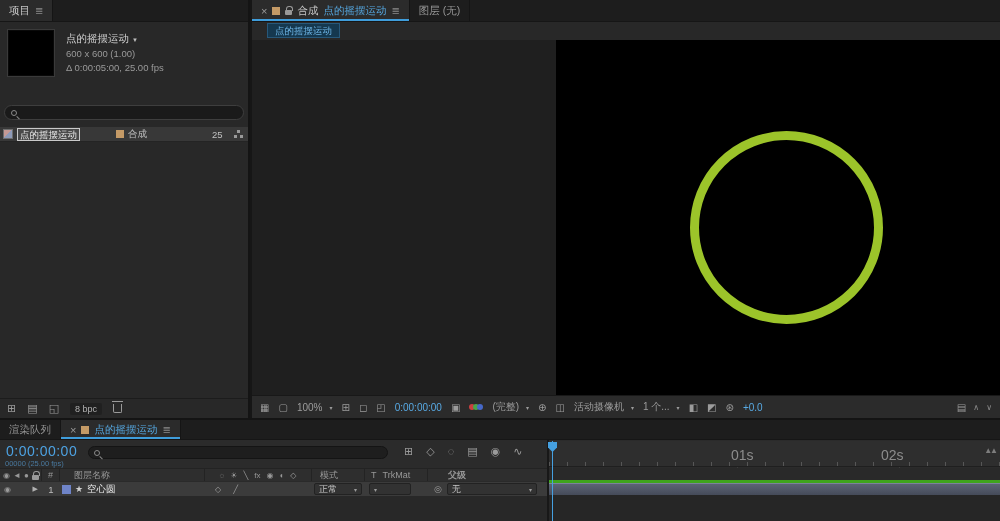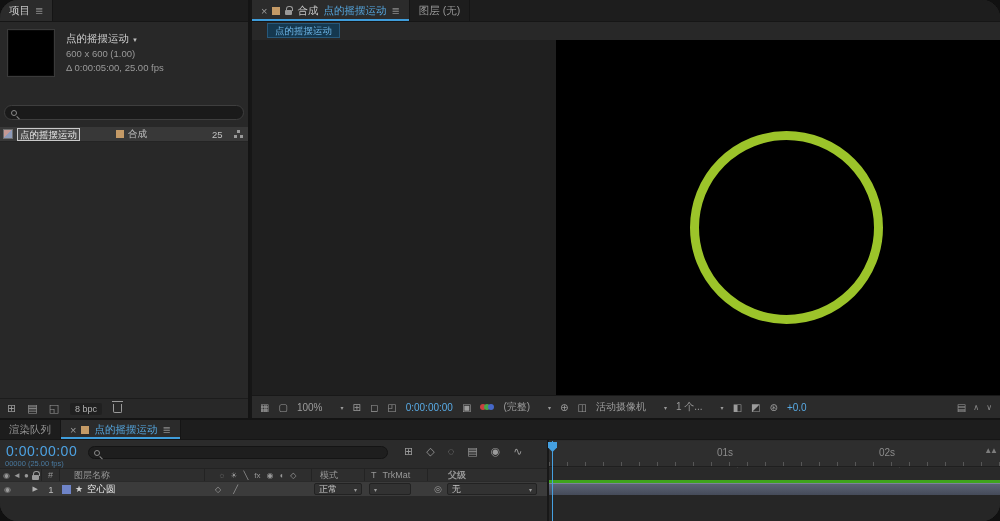--- a/index.html
+++ b/index.html
@@ -1,20 +1,20 @@
 <!DOCTYPE html>
 <html><head>
 <meta charset="utf-8">
 <style>
   * { margin:0; padding:0; box-sizing:border-box; }
   html,body { width:1000px; height:521px; background:#111; }
   #root {
     position:relative; width:1000px; height:521px; overflow:hidden;
     font-family:"Liberation Sans","DejaVu Sans",sans-serif;
-    font-size:10px; color:#b0b0b0; background:#161616; cursor:default;border-radius:18px;
+    font-size:10px; color:#b0b0b0; background:#161616; cursor:default;
   }
   .icon { font-style:normal; }
 
   
   .tabbar { height:22px; background:#1d1d1d; display:flex; align-items:stretch; font-size:10.5px; color:#969696; border-bottom:1px solid #161616; }
   .tab { display:flex; align-items:center; gap:5px; padding:0 9px; border-right:1px solid #151515; white-space:nowrap; }
   .tab.active { background:#2b2b2b; color:#c6c6c6; }
   .tab.comp-link { box-shadow:inset 0 -2px 0 #3f9ddb; }
   .accent { color:#55a7e0; }
   .menu-ic { font-size:10px; color:#8e8e8e; }
@@ -57,21 +57,21 @@
   .trash::before { content:""; position:absolute; top:-3px; left:-2px; right:-2px; height:1px; background:#9a9a9a; }
 
   
   .comp-panel { position:absolute; left:252px; top:0; right:0; height:418px; background:#282828; }
   .breadcrumb-row { height:17px; display:flex; align-items:center; padding-left:15px; background:#282828; }
   .crumb { background:#15384f; border:1px solid #27587a; color:#6fb7e8; font-size:9.5px; padding:0 7px; line-height:13px; }
   .viewer { position:absolute; left:0; top:40px; right:0; bottom:23px; background:#1f1f1f; overflow:hidden; }
   .comp-canvas { position:absolute; left:304px; top:0; right:0; bottom:0; background:#000; }
   .green-circle { position:absolute; left:438px; top:91px; width:193px; height:193px; border:9px solid #9cc42a; border-radius:50%; }
   .comp-toolbar { position:absolute; left:0; right:0; bottom:0; height:23px; background:#2b2b2b; border-top:1px solid #181818; display:flex; align-items:center; padding:0 8px; gap:9px; font-size:10px; color:#9c9c9c; white-space:nowrap; overflow:hidden; }
-  .tb-group { display:flex; align-items:center; gap:18px; }
+  .tb-group { display:flex; align-items:center; gap:7px; }
   .tb-caret { font-size:6px; color:#9a9a9a; }
   .tb-blue { color:#58aae4; }
   .rgb-dots { display:flex; align-items:center; }
   .rgb-dots i { width:6px; height:6px; border-radius:50%; display:block; }
   .rgb-dots i+i { margin-left:-2px; }
   .dot-r { background:#c84040; } .dot-g { background:#4aa34a; } .dot-b { background:#4668c8; }
   .tb-right { margin-left:auto; display:flex; align-items:center; gap:7px; }
   .chev { font-size:8px; color:#8c8c8c; }
 
   
@@ -103,22 +103,22 @@
   .dd { display:flex; align-items:center; justify-content:space-between; background:#323232; border:1px solid #222; height:12px; padding:0 4px; font-size:9px; color:#c6c6c6; border-radius:2px; gap:4px; }
   .tr-mode { width:53px; } .tr-mode .dd { width:48px; margin-left:2px; }
   .tr-trk { width:63px; padding-left:4px; } .dd.empty { width:42px; }
   .tr-parent { flex:1; display:flex; align-items:center; gap:5px; padding:0 10px 0 6px; }
   .tr-parent .dd { flex:1; }
   .pickwhip { font-size:9px; color:#9a9a9a; }
   .tl-bottom-left { position:absolute; left:0; top:76px; width:547px; bottom:0; background:#282828; }
   .tl-divider { position:absolute; left:547px; top:20px; bottom:0; width:2px; background:#181818; }
   .ruler { position:absolute; left:549px; top:21px; right:0; height:26px; background:#2e2e2e; border-bottom:1px solid #1f1f1f; }
   .ruler-ticks { position:absolute; left:0; right:0; bottom:0; height:4px; background:repeating-linear-gradient(90deg,#565656 0 1px,transparent 1px 18px); }
-  .ruler-label { position:absolute; top:6px; font-size:10px; color:#8c8c8c; }
-  .rl-1 { left:168px; } .rl-2 { left:330px; }
+  .ruler-label { position:absolute; top:6px; font-size:14px; color:#8c8c8c;margin-left:14px; }
+  .rl-1 { left:168px; } .rl-2 { left:318px; }
   .mountain { position:absolute; right:4px; top:5px; font-size:8px; color:#7d7d7d; letter-spacing:-2px; }
   .gridline { position:absolute; top:21px; bottom:0; width:1px; background:#3c3c3c; }
   .gl-1 { left:737px; } .gl-2 { left:899px; }
   .band-right { position:absolute; left:549px; top:48px; right:0; height:12px; background:#292929; }
   .cache-line { position:absolute; left:549px; top:60px; right:0; height:3px; background:#3fa41d; }
   .layer-bar { position:absolute; left:549px; top:63px; right:0; height:12px; background:linear-gradient(#5c6375,#454b59); border-top:1px solid #7b839b; }
   .tl-bottom-right { position:absolute; left:549px; top:75px; right:0; bottom:0; background:#262626; }
   .playhead-line { position:absolute; left:552px; top:21px; bottom:0; width:1px; background:#45a0e0; }
   .playhead-head { position:absolute; left:548px; top:22px; width:9px; height:10px; background:#45a0e0; clip-path:polygon(0 0,100% 0,100% 55%,50% 100%,0 55%); }
 </style>

